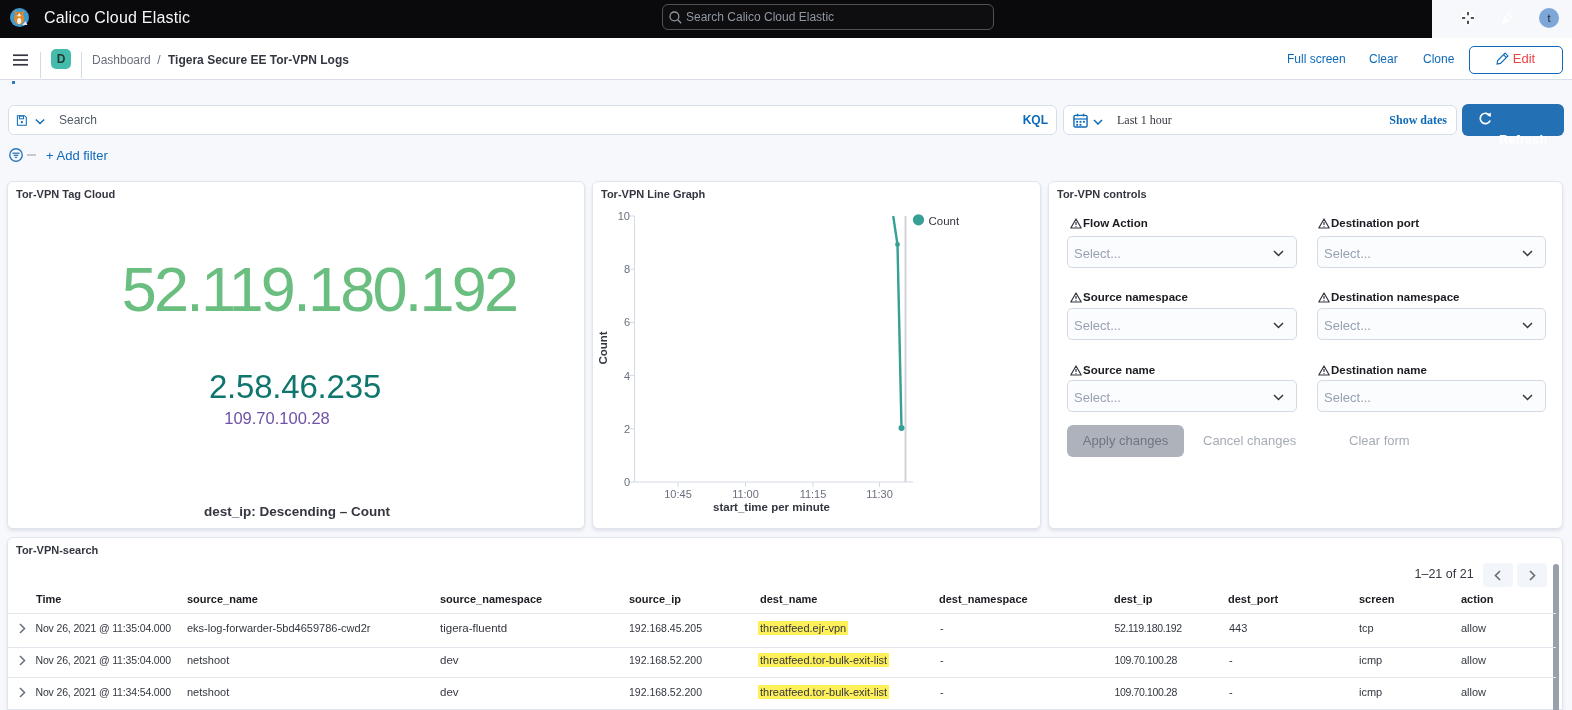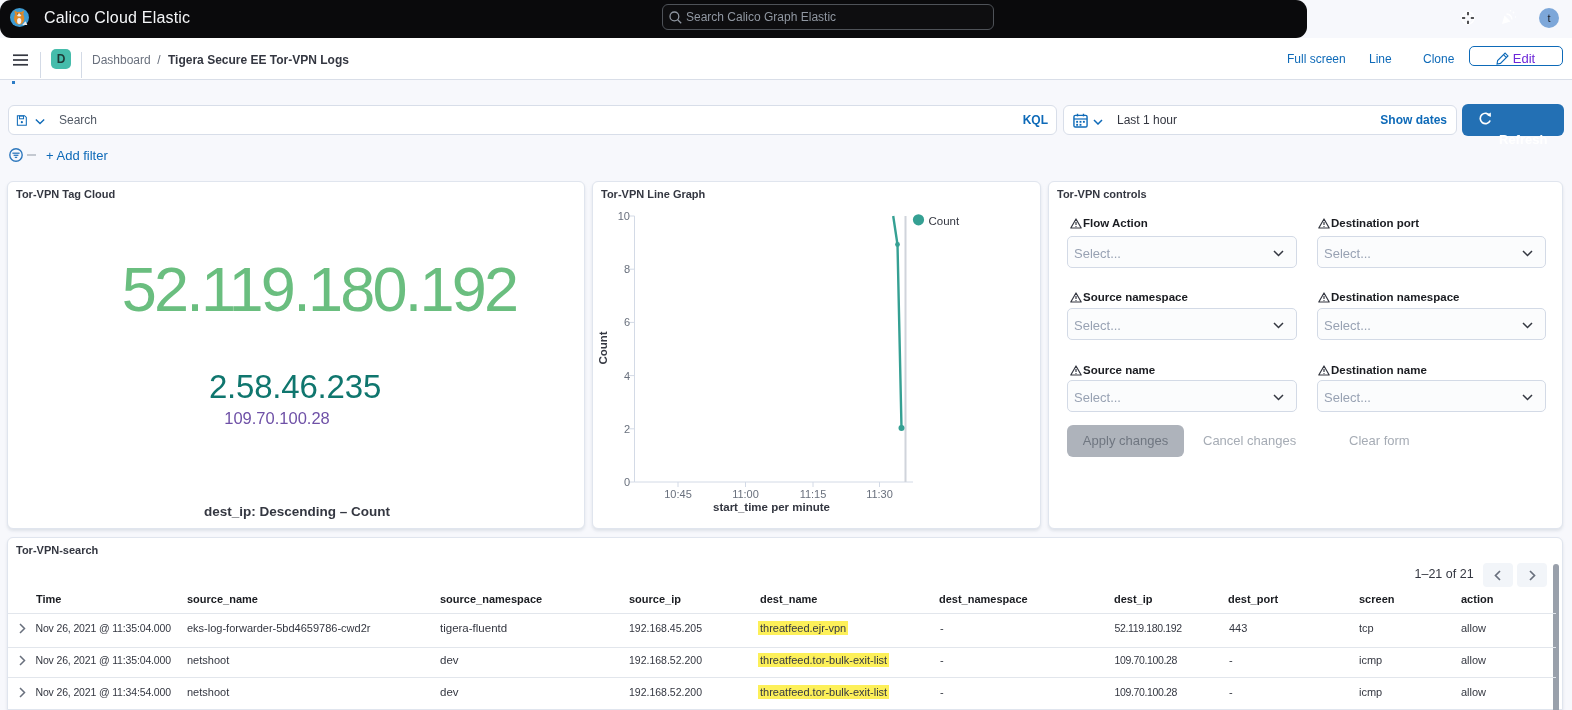--- a/index.html
+++ b/index.html
@@ -1,36 +1,36 @@
 <!DOCTYPE html>
 <html><head>
 <meta charset="utf-8">
 <style>
 * { margin:0; padding:0; box-sizing:border-box; }
 html,body { width:1572px; height:710px; overflow:hidden; }
 body { font-family:"Liberation Sans", sans-serif; background:#f7f8fc; position:relative; }
 .abs { position:absolute; }
 
-#topbar { position:absolute; left:0; top:0; width:1307px; height:38px; background:#0a0a0c;border-radius:11px; }
+#topbar { position:absolute; left:0; top:0; width:1432px; height:38px; background:#0a0a0c; }
 #topbar .title { position:absolute; left:44px; top:9px; font-size:16px; color:#f5f6f8; font-weight:500; letter-spacing:0.2px; }
 #hsearch { position:absolute; left:662px; top:4px; width:332px; height:26px; border:1px solid #4e5258; border-radius:6px; background:#0e0e10; }
 #hsearch .ph { position:absolute; left:23px; top:5px; font-size:12px; color:#9097a1; }
 
 #navbar { position:absolute; left:0; top:38px; width:1572px; height:42px; background:#ffffff; border-bottom:1px solid #d9dee8; }
 #navbar .sep { position:absolute; top:14px; width:1px; height:26px; background:#d3dae6; }
 #dbadge { position:absolute; left:51px; top:11px; width:20px; height:20px; border-radius:5px; background:#45bcab; color:#1e3a37; font-weight:bold; font-size:12px; text-align:center; line-height:20px; }
 .crumb { position:absolute; top:15px; font-size:12px; color:#69707d; }
 .crumb.b { color:#343741; font-weight:bold; }
 .navlink { position:absolute; top:14px; font-size:12px; color:#0e6ab8; }
-#editbtn { position:absolute; left:1469px; top:8px; width:94px; height:20px; border:1px solid #0e6ab8; border-radius:5px; color:#6d28d9; font-size:13px; text-align:center; line-height:23px; }
+#editbtn { position:absolute; left:1469px; top:8px; width:94px; height:28px; border:1px solid #0e6ab8; border-radius:5px; color:#ef4444; font-size:13px; text-align:center; line-height:23px; }
 
 #qbar { position:absolute; left:8px; top:105px; width:1049px; height:30px; background:#ffffff; border:1px solid #d8dee9; border-radius:6px; }
 #qbar .ph { position:absolute; left:50px; top:7px; font-size:12px; color:#525a66; }
 #qbar .kql { position:absolute; right:8px; top:7px; font-size:12px; color:#0e6ab8; font-weight:bold;}
-#dbar { position:absolute; left:1063px; top:105px; width:394px; height:30px; background:#ffffff; border:1px solid #d8dee9; border-radius:6px; }
+#dbar { position:absolute; left:1063px; top:105px; width:394px; height:30px; background:#ffffff; border:1px solid #d8dee9; border-radius:6px;font-family:Liberation Serif, serif; }
 #dbar .txt { position:absolute; left:53px; top:7px; font-size:12px; color:#343741; }
 #dbar .show { position:absolute; right:9px; top:7px; font-size:12px; color:#0e6ab8; font-weight:bold; }
 #refresh { position:absolute; left:1462px; top:104px; width:102px; height:32px; background:#2370b4; border-radius:6px; color:#ffffff; font-size:13px; font-weight:bold; }
 #refresh span { position:absolute; left:37px; top:9px;margin-top:19px; }
 #addfilter { position:absolute; left:46px; top:148px; font-size:13px; color:#0e6ab8; font-weight:500;}
 
 .panel { position:absolute; background:#ffffff; border:1px solid #e0e5ee; border-radius:6px; box-shadow:0 2px 3px rgba(152,162,179,0.25); }
 .ptitle { position:absolute; left:8px; top:6px; font-size:11px; font-weight:bold; color:#343741; }
 #p1 { left:7px; top:181px; width:578px; height:348px; }
 #p2 { left:592px; top:181px; width:449px; height:348px; }
@@ -64,21 +64,21 @@
       <circle cx="7.6" cy="5.9" r="0.5" fill="#222"></circle>
       <circle cx="10.8" cy="5.9" r="0.5" fill="#222"></circle>
       <path d="M12.2 16.9 L17.4 16.9 L15.5 13.3 Z" fill="#e8e8ea"></path>
     </svg>
     <div class="title">Calico Cloud Elastic</div>
     <div id="hsearch">
       <svg class="abs" style="left:6px;top:6px" width="13" height="13" viewBox="0 0 13 13">
         <circle cx="5.4" cy="5.4" r="4.4" fill="none" stroke="#9097a1" stroke-width="1.3"></circle>
         <line x1="8.7" y1="8.7" x2="12.2" y2="12.2" stroke="#9097a1" stroke-width="1.3"></line>
       </svg>
-      <div class="ph">Search Calico Graph Elastic</div>
+      <div class="ph">Search Calico Cloud Elastic</div>
     </div>
     <svg class="abs" style="left:1461px;top:11px" width="14" height="14" viewBox="0 0 16 16">
       <circle cx="8" cy="8" r="6.8" fill="none" stroke="#ffffff" stroke-width="1.6"></circle>
       <circle cx="8" cy="8" r="3.2" fill="none" stroke="#ffffff" stroke-width="1.4"></circle>
       <line x1="8" y1="1.2" x2="8" y2="4.8" stroke="#0a0a0c" stroke-width="1.6"></line>
       <line x1="8" y1="11.2" x2="8" y2="14.8" stroke="#0a0a0c" stroke-width="1.6"></line>
       <line x1="1.2" y1="8" x2="4.8" y2="8" stroke="#0a0a0c" stroke-width="1.6"></line>
       <line x1="11.2" y1="8" x2="14.8" y2="8" stroke="#0a0a0c" stroke-width="1.6"></line>
     </svg>
     <svg class="abs" style="left:1500px;top:9px" width="17" height="17" viewBox="0 0 17 17">
@@ -96,21 +96,21 @@
       <rect x="0" y="2" width="16" height="1.8" fill="#343741"></rect>
       <rect x="0" y="7.1" width="16" height="1.8" fill="#343741"></rect>
       <rect x="0" y="12.2" width="16" height="1.8" fill="#343741"></rect>
     </svg>
     <div class="sep" style="left:40px"></div>
     <div id="dbadge">D</div>
     <div class="sep" style="left:81px"></div>
     <div class="crumb" style="left:92px">Dashboard&nbsp;&nbsp;/</div>
     <div class="crumb b" style="left:168px">Tigera Secure EE Tor-VPN Logs</div>
     <div class="navlink" style="left:1287px">Full screen</div>
-    <div class="navlink" style="left:1369px">Line</div>
+    <div class="navlink" style="left:1369px">Clear</div>
     <div class="navlink" style="left:1423px">Clone</div>
     <div id="editbtn"><svg style="position:absolute;left:26px;top:5px" width="13" height="13" viewBox="0 0 16 16">
         <path d="M11.2 1.3 L14.7 4.8 L5.5 14 L1.3 14.7 L2 10.5 Z M9.5 3.5 L12.5 6.5" fill="none" stroke="#0e6ab8" stroke-width="1.4"></path>
       </svg><span style="margin-left:16px">Edit</span></div>
   </div>
   <div class="abs" style="left:12px;top:81px;width:3px;height:3px;background:#2c7cc6"></div>
 
   <div id="qbar">
     <svg class="abs" style="left:7px;top:9px" width="11" height="11" viewBox="0 0 16 16">
       <path d="M2 1 h10.5 L15 3.5 V15 H2 Z" fill="none" stroke="#0e6ab8" stroke-width="1.5"></path>

